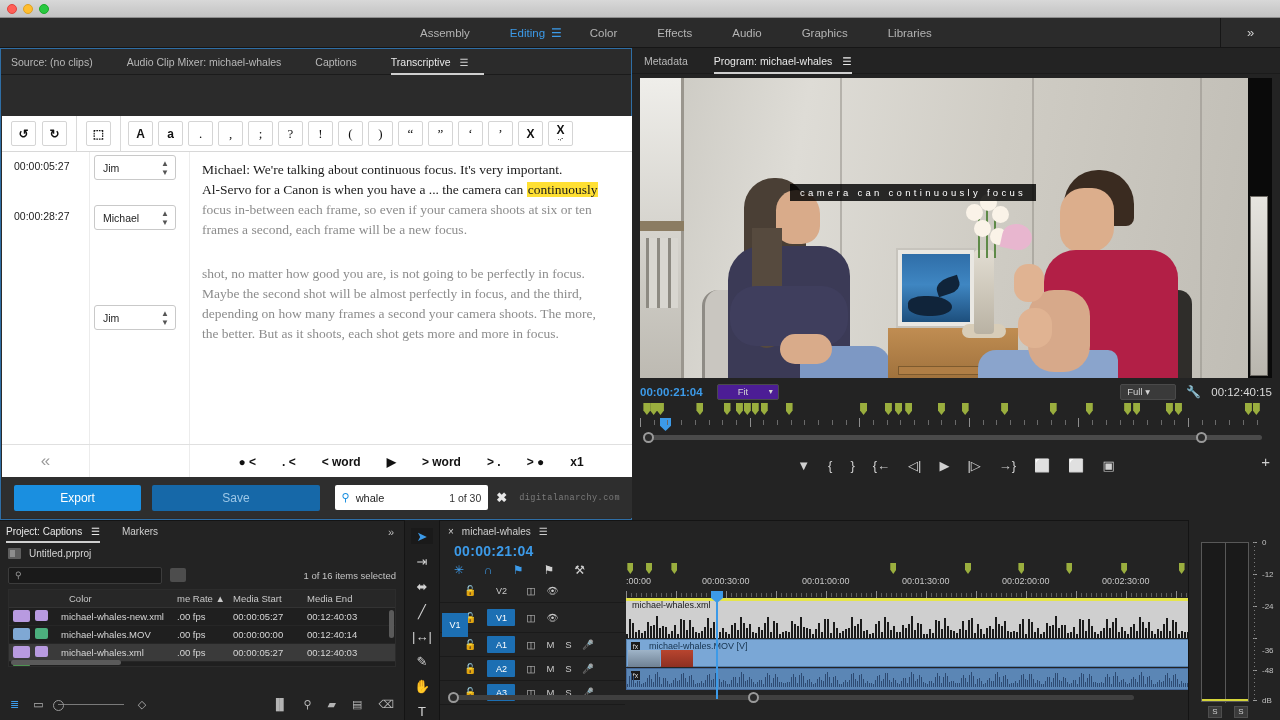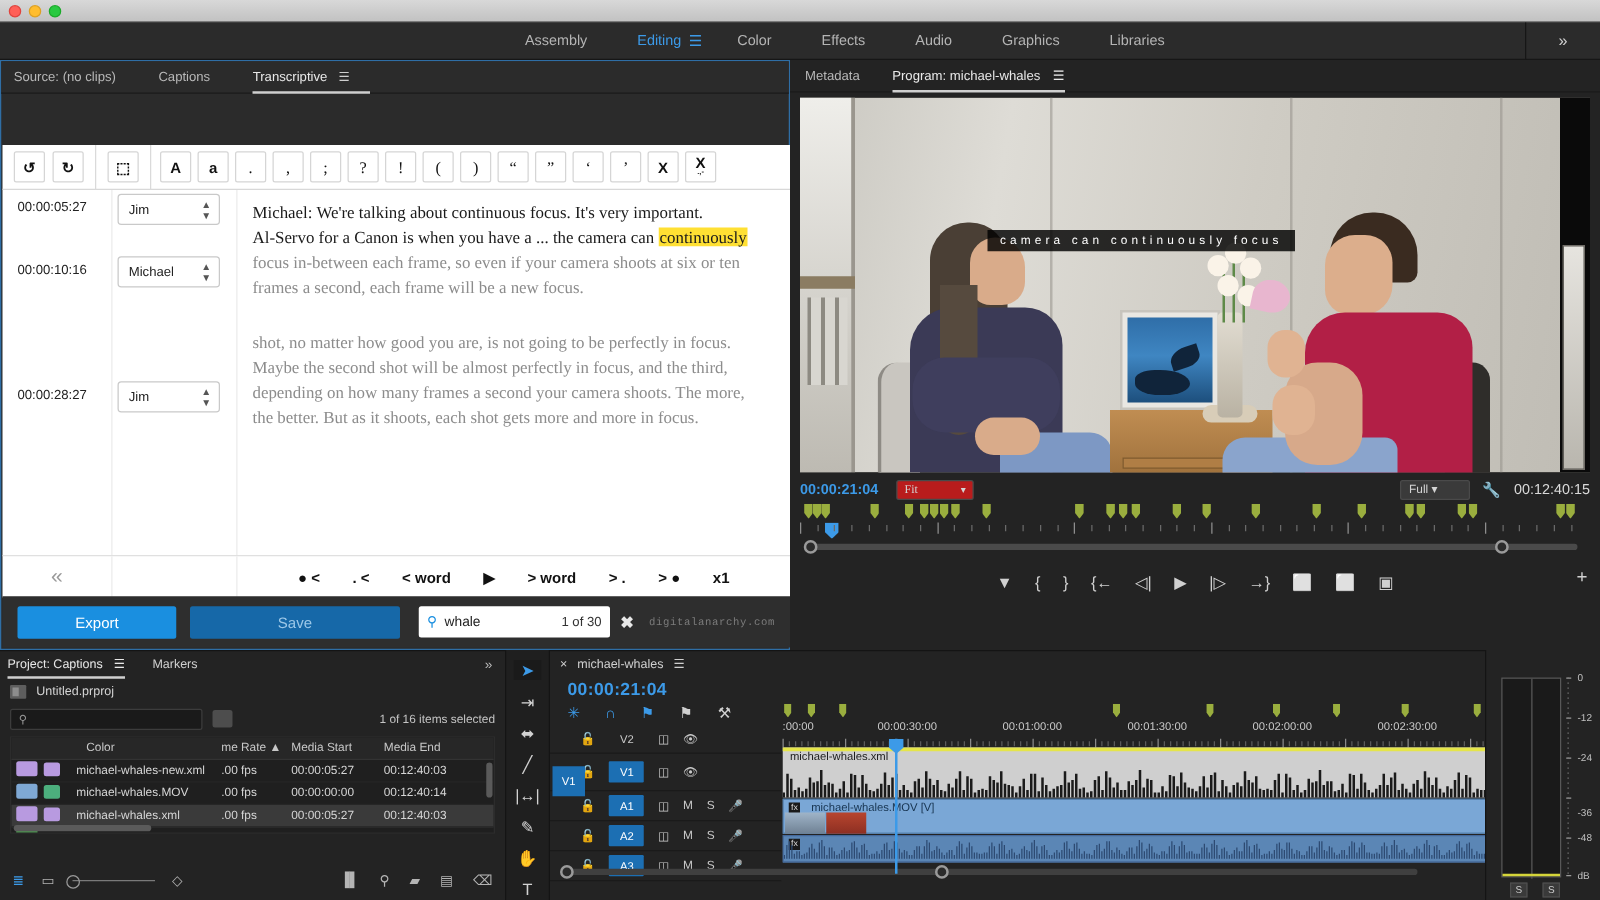--- a/index.html
+++ b/index.html
@@ -173,23 +173,23 @@
     background:#8aa4cc; border-radius:18px 10px 0 0;}
   .pR-chair{ position:absolute; left:516px; top:212px; width:36px; height:92px;
     background:#2f2d2a; border-radius:0 14px 0 0;}
   .v-sub{ position:absolute; left:150px; top:106px; padding:3px 10px;
     background:rgba(0,0,0,.82); color:#fff; font-size:9.5px; letter-spacing:3.3px;
     font-family:"Liberation Sans", sans-serif; white-space:nowrap;}
 
   .pm-bar{ position:absolute; left:8px; top:334px; width:632px; height:20px;
     display:flex; align-items:center; }
   .pm-tc{ color:#3c9ae8; font-size:11.5px; font-weight:bold; }
-  .pm-fit{ margin-left:14px; width:62px; height:16px; background:#b91c1c; border:1px solid #4a4a4a;
-    color:#d4d4d4; font-size:9.5px; line-height:14px; padding-left:6px; border-radius:2px;
-    position:relative; cursor:pointer;font-family:Liberation Serif, serif;}
+  .pm-fit{ margin-left:14px; width:62px; height:16px; background:#4c1d95; border:1px solid #4a4a4a;
+    color:#d4d4d4; font-size:9.5px; line-height:14px; padding-left:20px; border-radius:2px;
+    position:relative; cursor:pointer;}
   .pm-fit .cv{ position:absolute; right:5px; top:0; font-size:8px;}
   .pm-full{ margin-left:auto; width:56px; height:16px; background:#3a3a3a; border:1px solid #4a4a4a;
     color:#d4d4d4; font-size:9.5px; line-height:14px; padding-left:6px; border-radius:2px;
     position:relative; cursor:pointer;}
   .pm-wrench{ margin-left:10px; color:#d4d4d4; font-size:12px; cursor:pointer;}
   .pm-dur{ margin-left:10px; color:#d9d9d9; font-size:11.5px;}
 
   .pm-markers{ position:absolute; left:8px; top:355px; width:632px; height:14px;}
   .mk{ position:absolute; top:0; width:7px; height:12px; background:#9aae3e;
     clip-path:polygon(0 0,100% 0,100% 62%,50% 100%,0 62%);}
@@ -356,20 +356,21 @@
     <div class="ws-item">Audio</div>
     <div class="ws-item">Graphics</div>
     <div class="ws-item">Libraries</div>
     <div class="ws-more">»</div>
   </div>
 
   <div class="tpanel">
 
     <div class="tp-tabs">
       <div class="tp-tab">Source: (no clips)</div>
+      <div class="tp-tab">Audio Clip Mixer: michael-whales</div>
       <div class="tp-tab">Captions</div>
       <div class="tp-tab active">
         <span>Transcriptive</span>
         <span class="bgr">☰</span>
       </div>
     </div>
 
 
     <div class="ed">
 
@@ -401,21 +402,20 @@
           <div class="tbtn sans" style="flex-direction:column;line-height:8px;">
             <span>X</span>
               <span style="font-size:6px">.,-</span>
           </div>
         </div>
       </div>
 
       <div class="ed-body">
         <div class="col-tc">
           <div class="tc" style="height:50px">00:00:05:27</div>
-          <div class="tc" style="height:100px">00:00:10:16</div>
           <div class="tc">00:00:28:27</div>
         </div>
 
         <div class="col-spk">
           <div style="height:50px">
             <div class="spk">
               <span>Jim</span>
               <span class="arrows">▲<br>▼</span>
             </div>
           </div>

